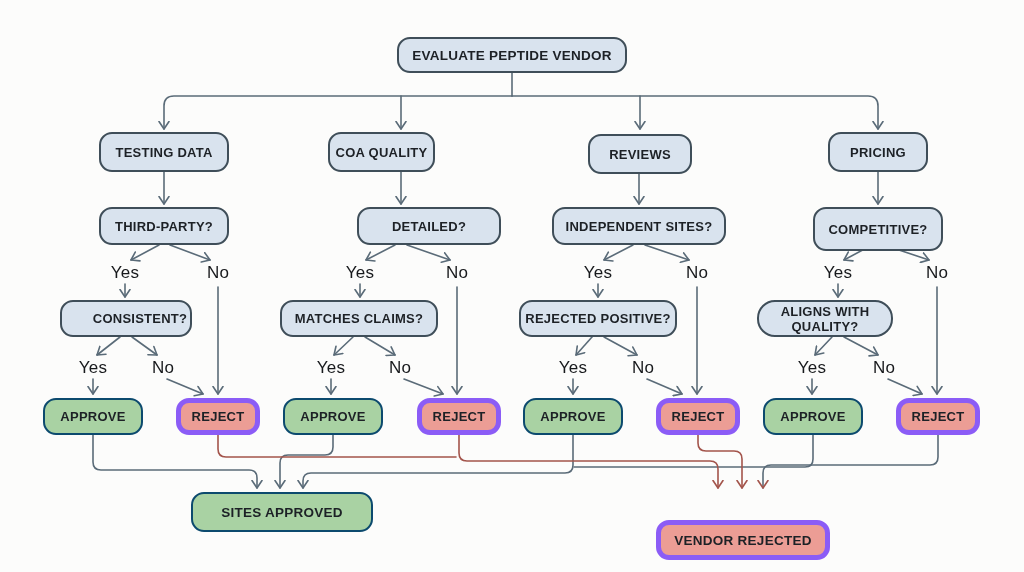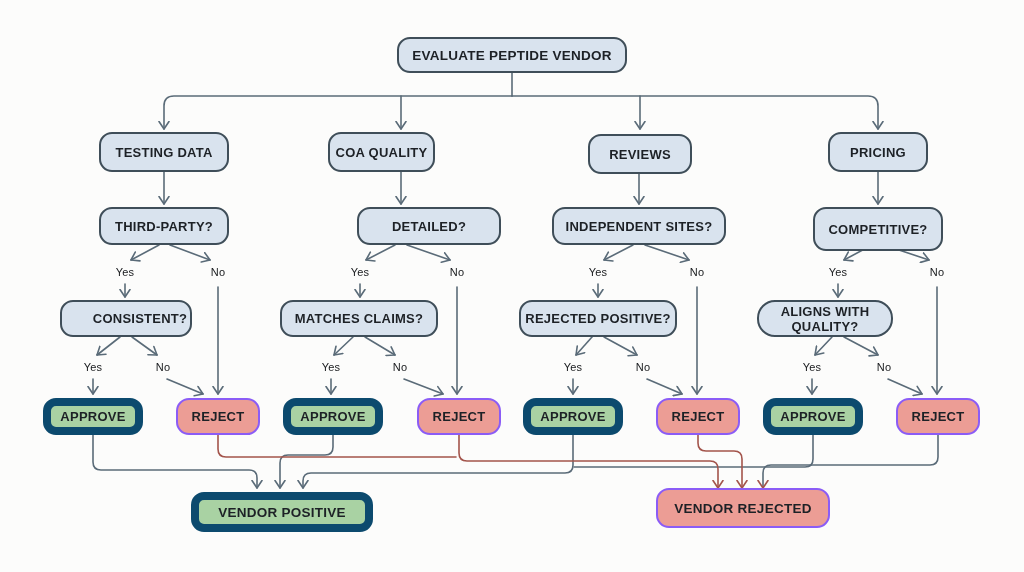--- a/index.html
+++ b/index.html
@@ -8,26 +8,26 @@
     background:#fcfcfb;overflow:hidden;
     font-family:"Liberation Sans",sans-serif;
   }
   #wires{position:absolute;left:0;top:0;z-index:1;}
   .node{
     position:absolute;z-index:2;display:flex;align-items:center;justify-content:center;
     border-radius:13px;box-sizing:border-box;text-align:center;
     font-size:13px;font-weight:600;letter-spacing:.25px;color:#1d2126;
   }
   .blue{background:#d9e3ee;border:2px solid #3f4e59;}
-  .green{background:#a9d2a3;border:8px solid #0c4a6e;}
-  .red{background:#ec9d95;border:2px solid #8b5cf6;}
+  .green{background:#a9d2a3;border:2px solid #0c4a6e;}
+  .red{background:#ec9d95;border:5px solid #8b5cf6;}
   .big{font-size:13.5px;}
   .yn{
     position:absolute;z-index:2;width:40px;height:19px;line-height:19px;text-align:center;
-    font-size:11px;font-weight:400;color:#17191c;letter-spacing:.2px;
+    font-size:17px;font-weight:400;color:#17191c;letter-spacing:.2px;
   }
 </style>
 </head>
 <body>
 
 <div id="canvas">
 
   <svg id="wires" width="1024" height="572" viewBox="0 0 1024 572">
     <defs>
       <marker id="ag" markerUnits="userSpaceOnUse" markerWidth="12" markerHeight="12" refX="8.5" refY="6" orient="auto">
@@ -140,16 +140,16 @@
 
   <div class="node green" style="left:43px;top:398px;width:100px;height:37px;">APPROVE</div>
   <div class="node red" style="left:176px;top:398px;width:84px;height:37px;">REJECT</div>
   <div class="node green" style="left:283px;top:398px;width:100px;height:37px;">APPROVE</div>
   <div class="node red" style="left:417px;top:398px;width:84px;height:37px;">REJECT</div>
   <div class="node green" style="left:523px;top:398px;width:100px;height:37px;">APPROVE</div>
   <div class="node red" style="left:656px;top:398px;width:84px;height:37px;">REJECT</div>
   <div class="node green" style="left:763px;top:398px;width:100px;height:37px;">APPROVE</div>
   <div class="node red" style="left:896px;top:398px;width:84px;height:37px;">REJECT</div>
 
-  <div class="node green big" style="left:191px;top:492px;width:182px;height:40px;">VENDOR POSITIVE</div>
-  <div class="node red big" style="left:656px;top:488px;width:174px;height:40px;border-radius:13px;">VENDOR REJECTED</div>
+  <div class="node green big" style="left:191px;top:492px;width:182px;height:40px;">SITES APPROVED</div>
+  <div class="node red big" style="left:656px;top:520px;width:174px;height:40px;border-radius:13px;">VENDOR REJECTED</div>
 
 </div>
 
 </body></html>

